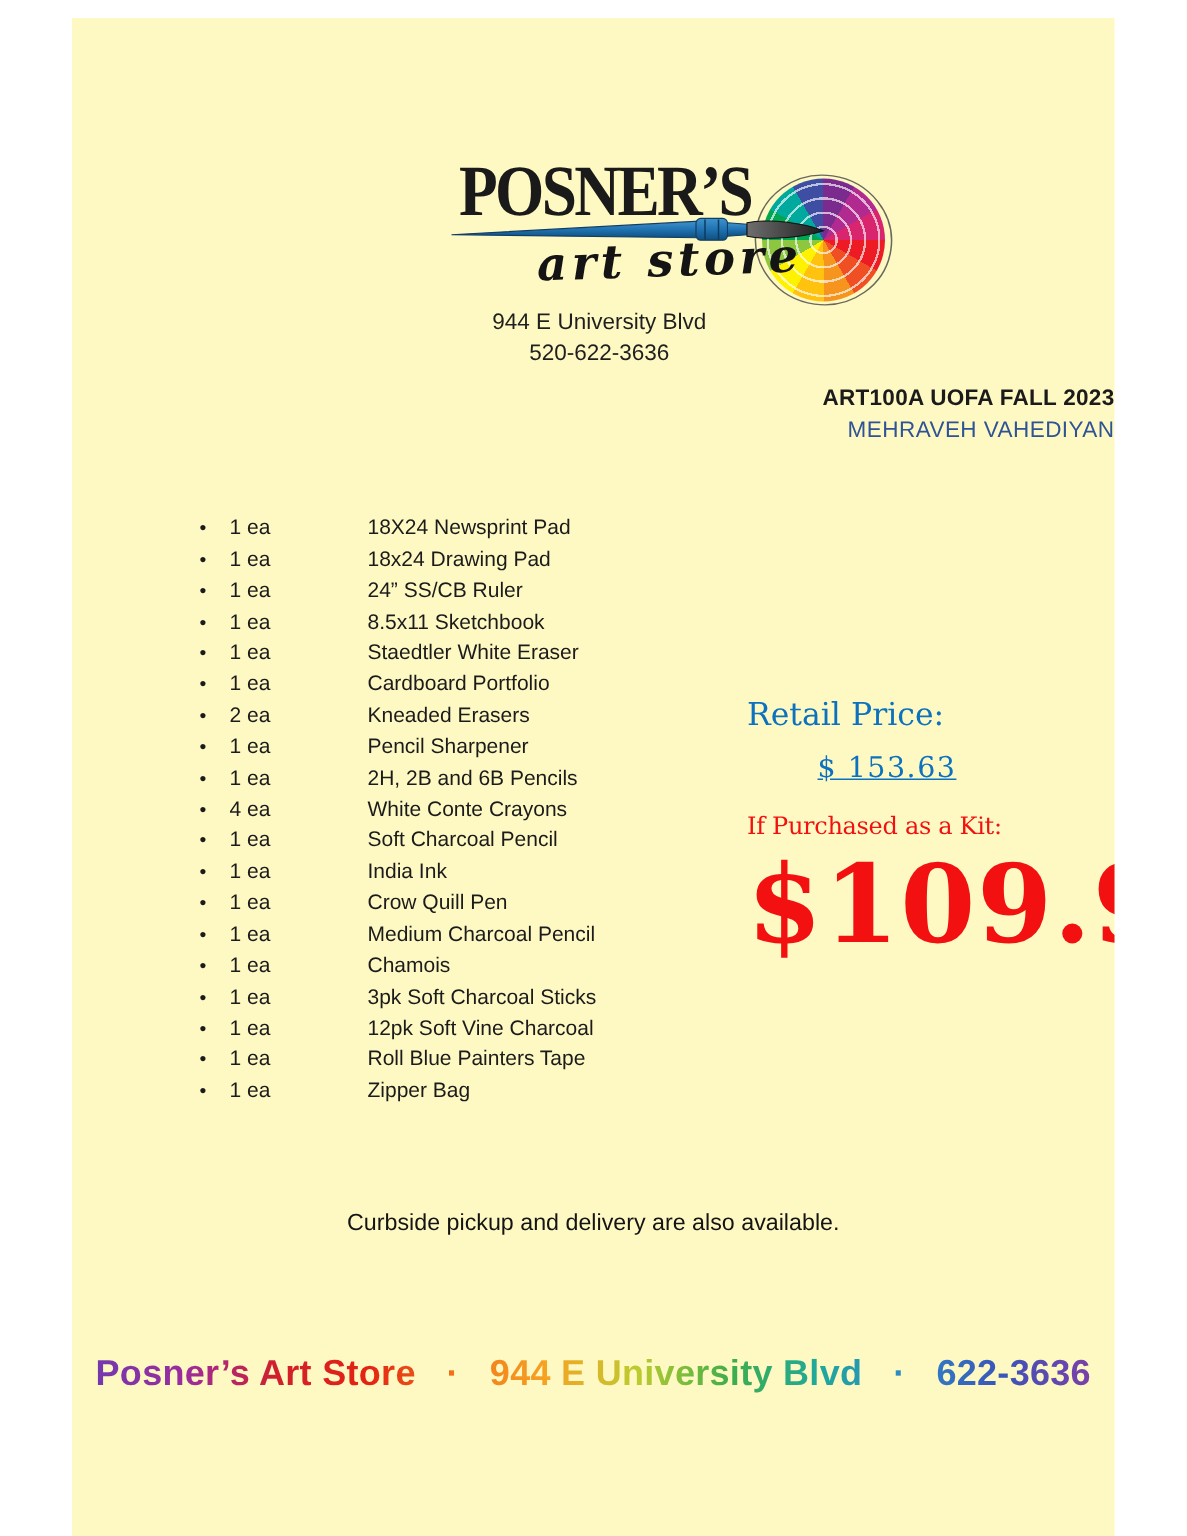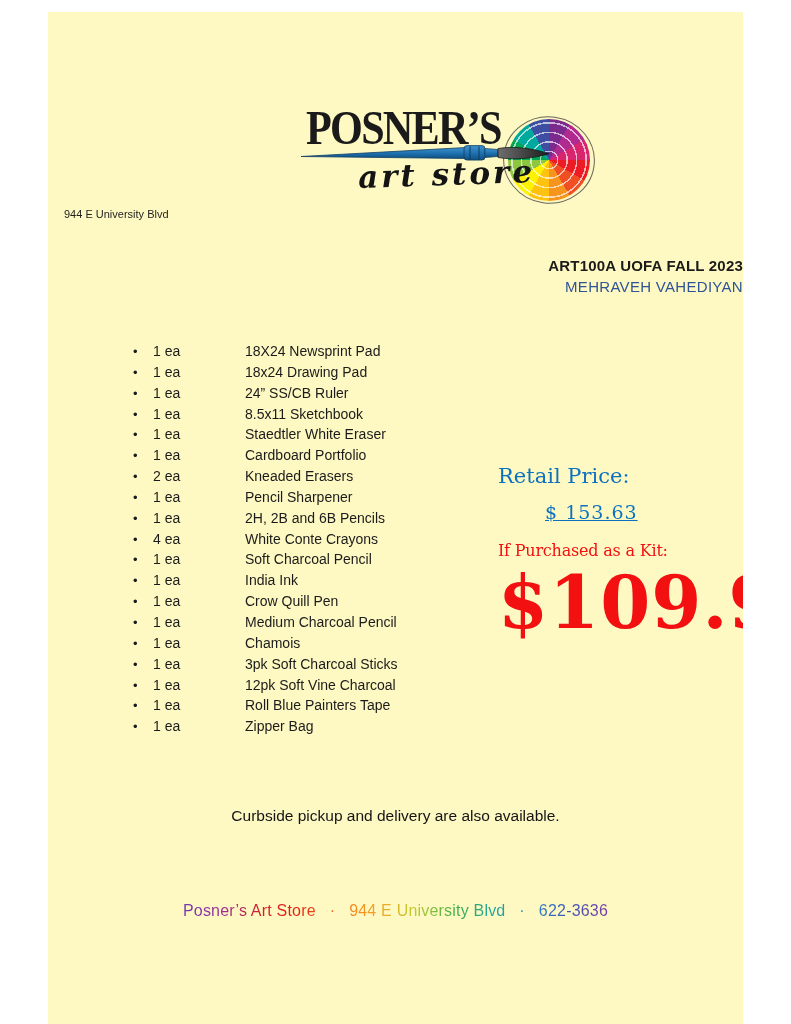--- a/index.html
+++ b/index.html
@@ -37,22 +37,22 @@
   }
   .brush { position:absolute; left:-2px; top:36px; width:252px; height:26px; }
   .logo-script {
     position:absolute; left:56px; top:50px; white-space:nowrap;
     font-family:"DejaVu Serif", serif; font-style:italic; font-weight:700;
     font-size:31px; letter-spacing:3px; color:#141414;
     transform:rotate(-2deg);
   }
 
   
-  .address-block { left:16px; top:192px; width:100%; 
-    font-size:11px; line-height:21px; color:#1f1f1f; }
+  .address-block { left:4px; top:192px; width:100%; text-align:center;
+    font-size:15px; line-height:21px; color:#1f1f1f; }
   .course-block { left:0; top:245px; width:100%; text-align:right;padding-left:20px; }
   .course { font-size:15px; font-weight:700; letter-spacing:0.2px; color:#1b1b1b; }
   .student { margin-top:4px; font-size:15px; letter-spacing:0.3px;
     color:var(--student-blue,#2F5496); }
 
   
   .supplies { left:85px; top:331px; width:340px; }
   .supply-row { display:flex; align-items:baseline; height:20.85px;
     font-size:14px; color:#1b1b1b; }
   .supply-row .bullet { width:20px; font-size:13px; }
@@ -73,21 +73,21 @@
   
   .footer { left:0; top:791px; width:100%; text-align:center; }
   .footer-line1 { font-size:15.5px; color:#141414; }
   .store-link { font-size:20.5px; text-decoration:underline;
     color:var(--link-blue,#2222E2); }
   .footer-line2 { margin-top:4px; font-size:15.5px; color:#141414; }
 
   .rainbow-row { left:0; top:890px; width:100%; text-align:center; }
   .store-line {
     display:inline-block; white-space:nowrap;
-    font-size:16px; font-weight:400; letter-spacing:0.2px;
+    font-size:24px; font-weight:700; letter-spacing:0.2px;
     color:#7A3FA8; 
     -webkit-background-clip:text; background-clip:text;
   }
   .store-line.clip { color:transparent; }
 </style>
 </head>
 <body>
 
 <div class="page">
 
@@ -111,20 +111,21 @@
       <line x1="170" y1="4.4" x2="170" y2="17.6" stroke="#0D3A60" stroke-width="1"></line>
       <line x1="179" y1="4.4" x2="179" y2="17.6" stroke="#0D3A60" stroke-width="1"></line>
       <polygon points="185,6.5 198,7.5 198,14.5 185,15.5" fill="url(#hg)" stroke="#123E66" stroke-width="0.7"></polygon>
       <path d="M198,6.5 C214,3.5 236,7 249,11.8 C236,16 214,18.5 198,15.5 Z" fill="url(#tg)" stroke="#101010" stroke-width="0.7"></path>
     </svg>
     <div class="logo-script">art store</div>
   </div>
 
   <div class="abs address-block">
     <div>944 E University Blvd</div>
+    <div>520-622-3636</div>
   </div>
 
   <div class="abs course-block">
     <div class="course">ART100A UOFA FALL 2023</div>
     <div class="student">MEHRAVEH VAHEDIYAN</div>
   </div>
 
   <div class="abs supplies">
     <div class="supply-row">
       <span class="bullet">•</span>

